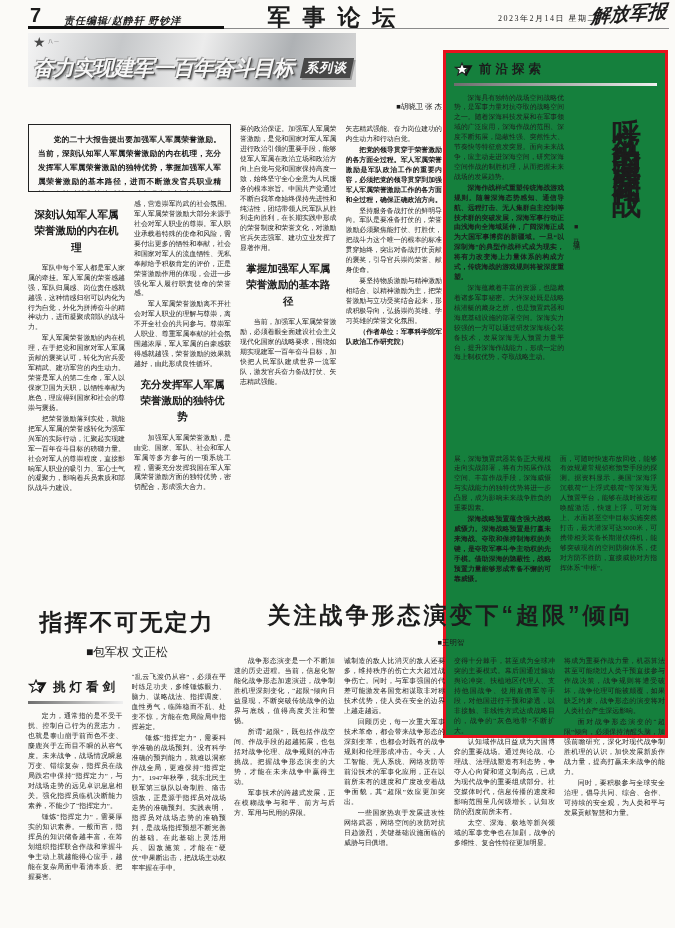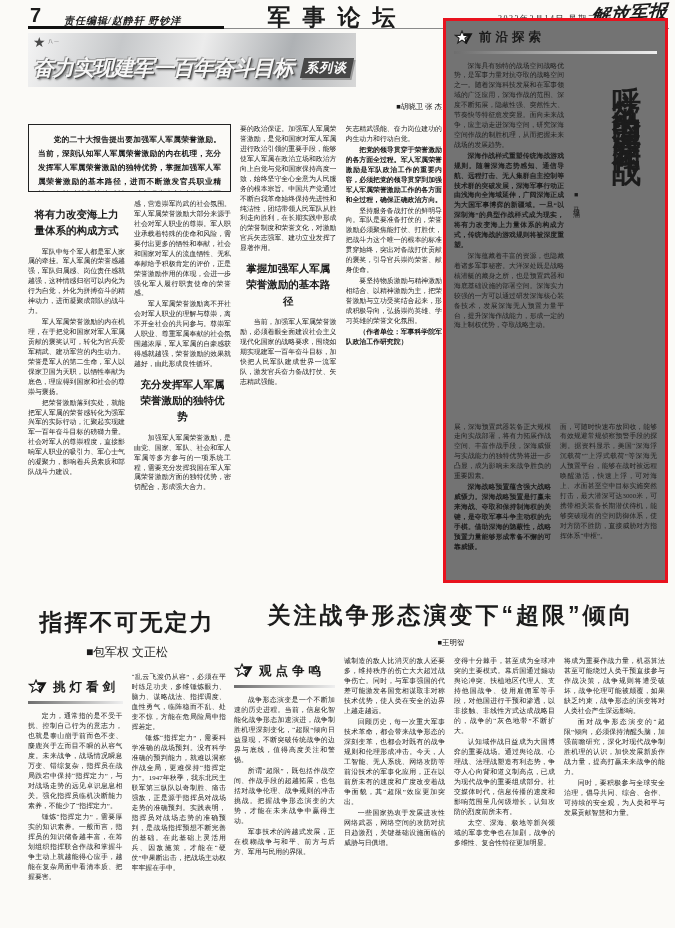--- a/index.html
+++ b/index.html
@@ -49,22 +49,22 @@
   .tcol { width:97px; font-size:6.9px; line-height:1.44; text-align:justify; overflow:hidden;
           word-break:break-all; }
   .left-pair { width:203px; }
   .intro-box { border:1.5px solid #222; padding:8px 9px; font-size:7.7px; font-weight:bold;
                line-height:1.8; text-align:justify; height:68px; overflow:hidden; word-break:break-all; }
   .intro-box p { text-indent:2em; }
   .pair-cols { display:flex; gap:9px; margin-top:7px; height:364px; overflow:hidden; }
   .pcol { width:97px; font-size:6.9px; line-height:1.44; text-align:justify; overflow:hidden; word-break:break-all; }
 
   
-  .feature { position:absolute; top:18px; left:443px; width:225px; height:565px;
-             border:3px solid #e8121e; background:#737373; padding:6px 8px; }
+  .feature { position:absolute; top:50px; left:443px; width:225px; height:688px;
+             border:3px solid #e8121e; background:#15803d; padding:6px 8px; }
   .tag-row { display:flex; align-items:center; gap:6px; padding:2px 0 3px; }
   .tag-label { font-size:12.5px; font-weight:900; letter-spacing:4px; font-family:"Liberation Sans",sans-serif; }
   .tag-underline { height:2.5px; background:linear-gradient(to right,#6e6e6e 0%,#b5b5b5 55%,#efefef 100%);
                    margin:2px 0 7px; }
   .feature-main { display:flex; height:352px; overflow:hidden; }
   .f-coltop { width:110px; font-size:6.8px; line-height:1.46; text-align:justify; overflow:hidden; word-break:break-all; }
   .f-head-wrap { flex:1; position:relative; }
   .v-headline { position:absolute; right:10px; top:2px; writing-mode:vertical-rl; font-size:29px;
                 font-weight:900; letter-spacing:7px; font-family:"Liberation Sans",sans-serif; }
   .v-byline { position:absolute; right:76px; top:130px; writing-mode:vertical-rl; font-size:7px; letter-spacing:2px; }
@@ -110,21 +110,21 @@
 
   <div class="main-article">
     <div class="byline">■胡晓卫 张 杰</div>
     <div class="article-body">
       <div class="left-pair">
         <div class="intro-box">
           <p>党的二十大报告提出要加强军人军属荣誉激励。当前，深刻认知军人军属荣誉激励的内在机理，充分发挥军人军属荣誉激励的独特优势，掌握加强军人军属荣誉激励的基本路径，进而不断激发官兵职业精神、奉献精神和战斗精神，对实现党在新时代的强军目标、把人民军队全面建成世界一流军队具有重要意义。</p>
         </div>
         <div class="pair-cols">
           <div class="pcol">
-            <div class="subhead">将有力改变海上力量体系的构成方式</div>
+            <div class="subhead">深刻认知军人军属荣誉激励的内在机理</div>
             <div>
                 <p>军队中每个军人都是军人家属的牵挂。军人军属的荣誉感越强，军队归属感、岗位责任感就越强，这种情感归宿可以内化为行为自觉，外化为拼搏奋斗的精神动力，进而凝聚成部队的战斗力。</p>
                 <p>军人军属荣誉激励的内在机理，在于把党和国家对军人军属贡献的褒奖认可，转化为官兵爱军精武、建功军营的内生动力。荣誉是军人的第二生命，军人以保家卫国为天职，以牺牲奉献为底色，理应得到国家和社会的尊崇与褒扬。</p>
                 <p>把荣誉激励落到实处，就能把军人军属的荣誉感转化为强军兴军的实际行动，汇聚起实现建军一百年奋斗目标的磅礴力量。社会对军人的尊崇程度，直接影响军人职业的吸引力、军心士气的凝聚力，影响着兵员素质和部队战斗力建设。</p>
               </div>
           </div>
           <div class="pcol">
             <div>
                 <p class="cont">感，营造崇军尚武的社会氛围。军人军属荣誉激励大部分来源于社会对军人职业的尊崇。军人职业承载着特殊的使命和风险，需要付出更多的牺牲和奉献，社会和国家对军人的流血牺牲、无私奉献给予积极肯定的评价，正是荣誉激励作用的体现，会进一步强化军人履行职责使命的荣誉感。</p>
                 <p>军人军属荣誉激励离不开社会对军人职业的理解与尊崇，离不开全社会的共同参与。尊崇军人职业、尊重军属奉献的社会氛围越浓厚，军人军属的自豪感获得感就越强，荣誉激励的效果就越好，由此形成良性循环。</p>
@@ -213,30 +213,20 @@
           <p>锤炼“指挥定力”，需要科学准确的战场预判。没有科学准确的预判能力，就难以洞察作战全局，更难保持“指挥定力”。1947年秋季，我东北民主联军第三纵队以奇制胜、痛击强敌，正是源于指挥员对战场走势的准确预判。实践表明，指挥员对战场态势的准确预判，是战场指挥预想不断完善的基础。在此基础上灵活用兵、因敌施策，才能在“硬仗”中果断出击，把战场主动权牢牢握在手中。</p>
         </div>
     </div>
   </div>
 
   <div class="op">
     <div class="op-headline">关注战争形态演变下“超限”倾向</div>
     <div class="op-byline">■王明智</div>
     <div class="op-cols">
       <div class="ocol">
-        <div class="inline-tag">
-          <div class="tag-row">
-            <svg width="19" height="16" viewBox="0 0 19 16">
-              <path d="M8 1 L9.9 5.4 L14.6 5.4 L10.9 8.3 L12.3 13 L8 10.2 L3.7 13 L5.1 8.3 L1.4 5.4 L6.1 5.4 Z" fill="#fff" stroke="#222" stroke-width="1.1"></path>
-              <path d="M10 4.5 L16.5 4.5 L11.5 13.5" stroke="#161616" stroke-width="2.4" fill="none"></path>
-            </svg>
-            <span class="tag-label">观点争鸣</span>
-          </div>
-          <div class="tag-underline"></div>
-        </div>
         <div>
             <p>战争形态演变是一个不断加速的历史进程。当前，信息化智能化战争形态加速演进，战争制胜机理深刻变化，“超限”倾向日益显现，不断突破传统战争的边界与底线，值得高度关注和警惕。</p>
             <p>所谓“超限”，既包括作战空间、作战手段的超越拓展，也包括对战争伦理、战争规则的冲击挑战。把握战争形态演变的大势，才能在未来战争中赢得主动。</p>
             <p>军事技术的跨越式发展，正在模糊战争与和平、前方与后方、军用与民用的界限。</p>
           </div>
       </div>
       <div class="ocol">
           <p class="cont">诚制造的敌人比消灭的敌人还要多，维持秩序的伤亡大大超过战争伤亡。同时，与军事强国的代差可能激发各国竞相谋取非对称技术优势，使人类在安全的边界上越走越远。</p>
           <p>回顾历史，每一次重大军事技术革命，都会带来战争形态的深刻变革，也都会对既有的战争规则和伦理形成冲击。今天，人工智能、无人系统、网络攻防等前沿技术的军事化应用，正在以前所未有的速度和广度改变着战争面貌，其“超限”效应更加突出。</p>
           <p>一些国家热衷于发展进攻性网络武器，网络空间的攻防对抗日趋激烈，关键基础设施面临的威胁与日俱增。</p>

